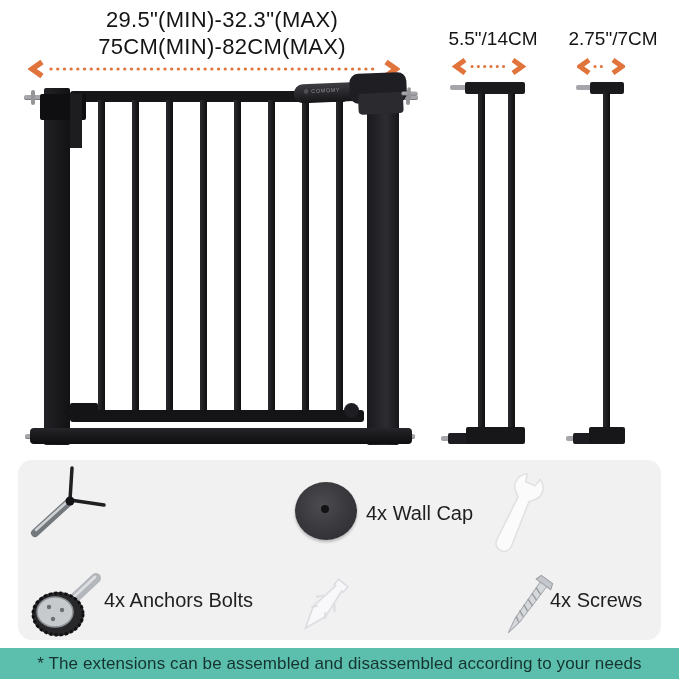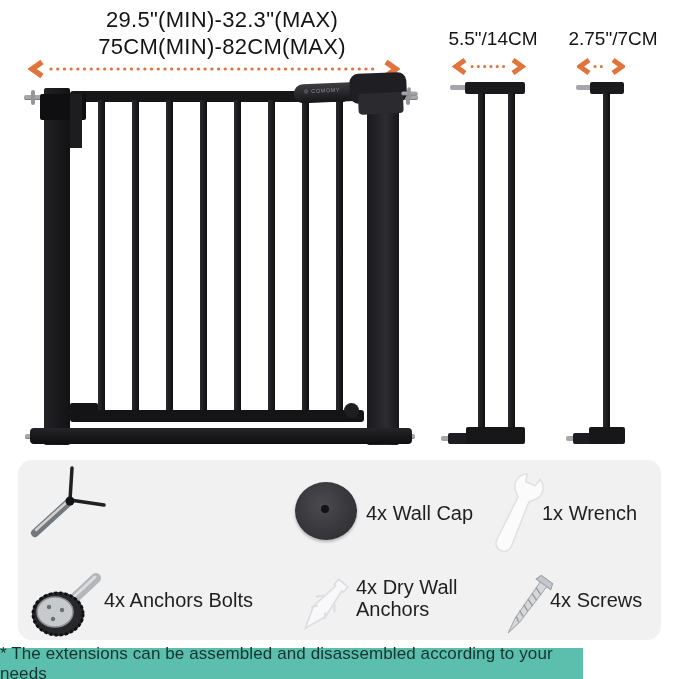--- a/index.html
+++ b/index.html
@@ -56,21 +56,21 @@
   .part-label { font-size:20px; line-height:22px; color:#1f1f1f; }
   .wall-cap {
     left:295px; top:482px; width:62px; height:58px; border-radius:50%;
     background:radial-gradient(circle at 44% 40%, #4b4b50 0%, #38383c 55%, #2c2c30 100%);
     box-shadow:0 2px 3px rgba(0,0,0,0.25);
   }
   .wall-cap::after { content:''; position:absolute; left:26px; top:23px; width:8px; height:8px; border-radius:50%; background:#131315; }
 
   
   .banner {
-    left:0; top:648px; width:583px; height:31px; background:#5cbfad;
+    left:0; top:648px; width:679px; height:31px; background:#5cbfad;
     display:flex; align-items:center; justify-content:center;
     font-size:17px; font-weight:500; color:#15332f; letter-spacing:0.1px;
   }
 </style>
 </head>
 <body>
 
 <div id="canvas">
 
   <div class="abs dim-title">
@@ -163,41 +163,39 @@
   </svg>
 
   <div class="abs wall-cap"></div>
   <div class="abs part-label" style="left:366px; top:502px;text-align:right;">4x Wall Cap</div>
 
   <svg class="abs" style="left:488px; top:468px;" width="58" height="92" viewBox="0 0 58 92">
     <g transform="rotate(24 29 46)">
       <path d="M22 5 L24 13 H34 L36 5 A13 13 0 0 1 41 24 L35 30 L37 78 A8 8 0 0 1 21 78 L23 30 L17 24 A13 13 0 0 1 22 5 Z" fill="#fbfbfc" stroke="#e0e1e3" stroke-width="1.6"></path>
     </g>
   </svg>
-  <div class="abs part-label" style="left:542px; top:502px;">1x Wrench</div>
 
   <svg class="abs" style="left:22px; top:566px;" width="84" height="74" viewBox="0 0 84 74">
     <line x1="42" y1="42" x2="74" y2="12" stroke="#b3b6ba" stroke-width="10" stroke-linecap="round"></line>
     <line x1="42" y1="40" x2="73" y2="11" stroke="#dcdee1" stroke-width="3" stroke-linecap="round"></line>
     <ellipse cx="36" cy="48" rx="26" ry="22" fill="#28282b"></ellipse>
     <ellipse cx="36" cy="48" rx="25" ry="21" fill="none" stroke="#101012" stroke-width="3" stroke-dasharray="3 2.2"></ellipse>
     <ellipse cx="33" cy="46" rx="18" ry="15" fill="#c7cacd" stroke="#8d9094" stroke-width="1.5"></ellipse>
     <circle cx="27" cy="41" r="2.2" fill="#6c6f73"></circle>
     <circle cx="40" cy="44" r="2.2" fill="#6c6f73"></circle>
     <circle cx="31" cy="53" r="2.2" fill="#6c6f73"></circle>
   </svg>
   <div class="abs part-label" style="left:104px; top:589px;">4x Anchors Bolts</div>
 
   <svg class="abs" style="left:294px; top:570px;" width="60" height="72" viewBox="0 0 60 72">
     <g transform="rotate(40 30 36)">
       <path d="M24 6 h12 v7 h-2 l4 30 l-8 22 l-8 -22 l4 -30 h-2 z" fill="#f8f8fa" stroke="#dcdde0" stroke-width="1.6"></path>
       <path d="M23 28 l-5 6 M37 28 l5 6 M25 40 l-4 5 M35 40 l4 5" stroke="#dcdde0" stroke-width="2" fill="none"></path>
     </g>
   </svg>
-  <div class="abs part-label" style="left:356px; top:576px; width:122px;">4x Dry Wall Anchors</div>
 
   <svg class="abs" style="left:498px; top:568px;" width="58" height="78" viewBox="0 0 58 78">
     <g transform="rotate(36 29 39)">
       <path d="M22 5 h14 l2 6 h-18 z" fill="#c4c7cb" stroke="#999ca0" stroke-width="1"></path>
       <path d="M25 11 h8 l-1 44 l-3 16 l-3 -16 z" fill="#d6d9dc" stroke="#a5a8ac" stroke-width="1"></path>
       <path d="M25 18 l8 3 M25 25 l8 3 M25 32 l8 3 M25 39 l7 3 M25 46 l6.5 3 M26 53 l5 3" stroke="#999ca0" stroke-width="1.4"></path>
     </g>
   </svg>
   <div class="abs part-label" style="left:550px; top:589px;">4x Screws</div>
 

